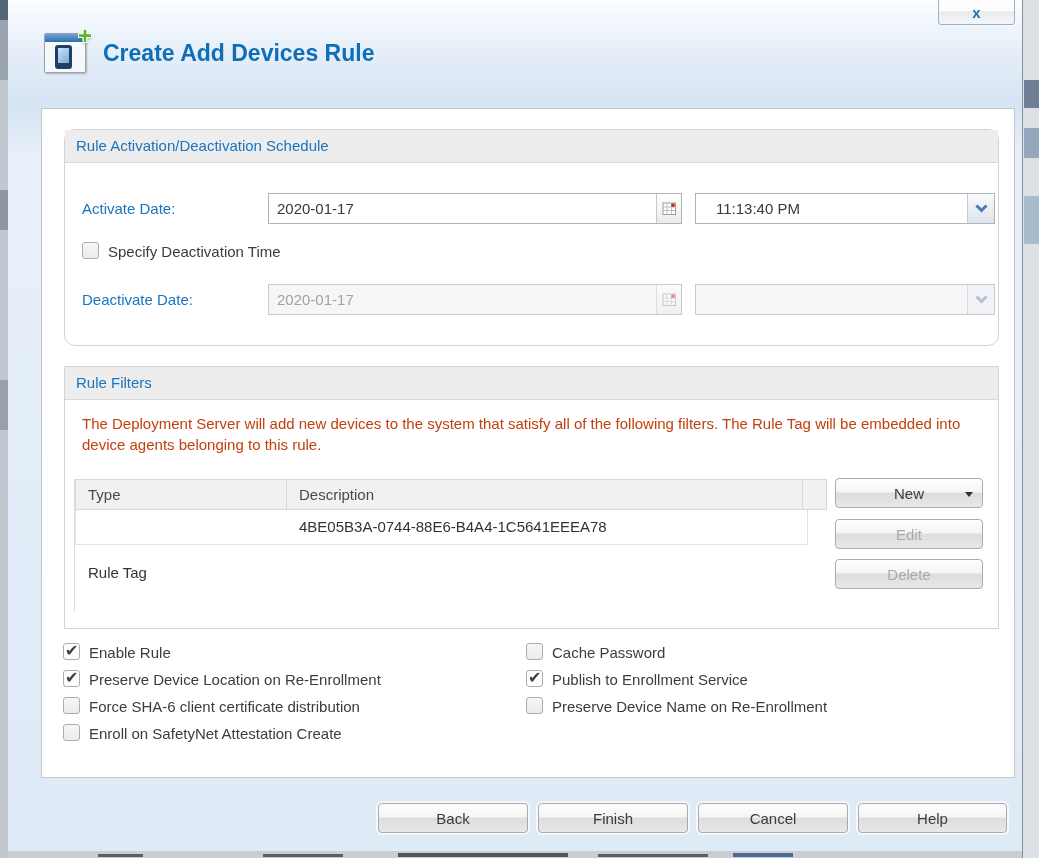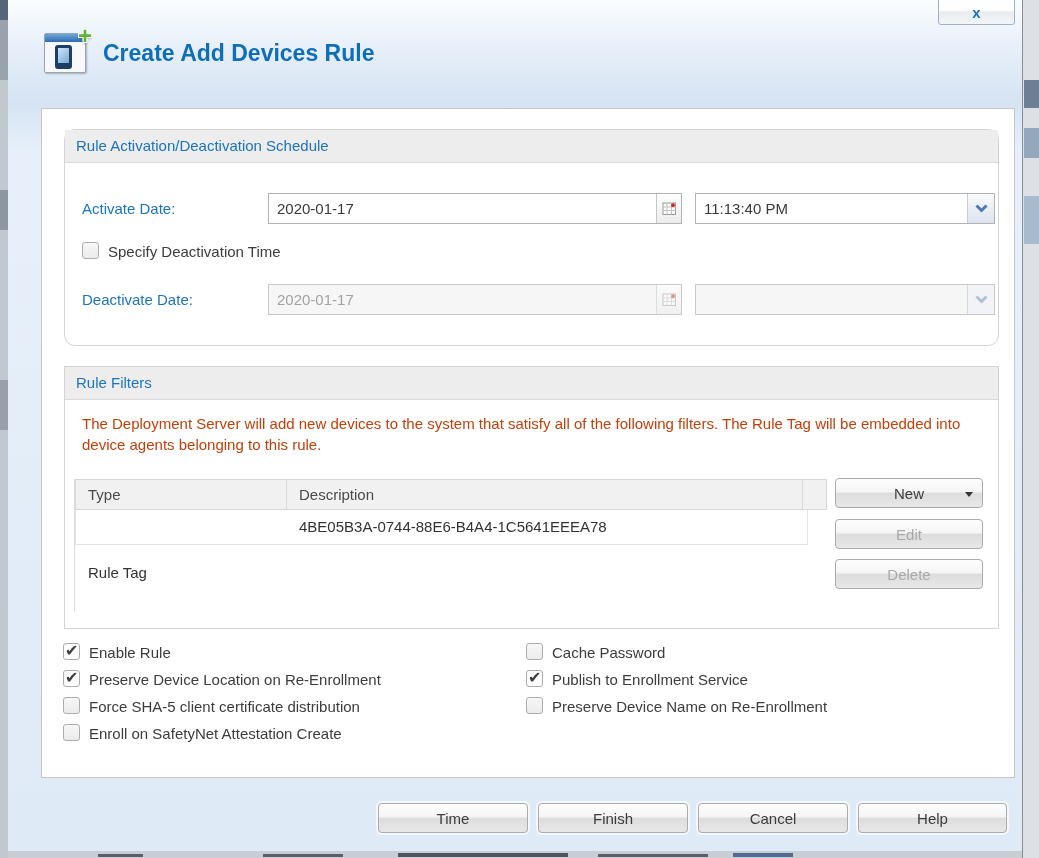--- a/index.html
+++ b/index.html
@@ -149,21 +149,21 @@
             <svg width="15" height="15" viewBox="0 0 15 15">
               <rect x="1" y="2" width="12.5" height="11.5" fill="#fff" stroke="#9a9a9a"></rect>
               <line x1="1" y1="6" x2="13.5" y2="6" stroke="#c0c0c0"></line>
               <line x1="1" y1="9.5" x2="13.5" y2="9.5" stroke="#c0c0c0"></line>
               <line x1="5" y1="2" x2="5" y2="13.5" stroke="#c0c0c0"></line>
               <line x1="9.5" y1="2" x2="9.5" y2="13.5" stroke="#c0c0c0"></line>
               <circle cx="11" cy="4.2" r="1.9" fill="#c92b1c"></circle>
             </svg>
           </button>
         </div>
-        <div class="tbwrap" style="left:630px;top:63px;width:300px;">
+        <div class="tbwrap" style="left:630px;top:63px;width:300px;padding-left:12px;">
           <input value="11:13:40 PM" style="">
           <button class="dd-btn">
             <svg width="13" height="9" viewBox="0 0 13 9">
               <path d="M1.5 1.5 L6.5 6.5 L11.5 1.5" fill="none" stroke="#4a7ab5" stroke-width="3"></path>
             </svg>
           </button>
         </div>
 
         <div class="cb" style="left:17px;top:112px;"></div>
         <div class="cb-label" style="left:43px;top:113px;">Specify Deactivation Time</div>
@@ -215,29 +215,29 @@
         <button class="btn side-btn disabled" style="top:152px;">Edit</button>
         <button class="btn side-btn disabled" style="top:192px;">Delete</button>
       </div>
     </div>
 
     <div class="cb checked" style="left:55px;top:643px;"></div>
     <div class="cb-label" style="left:81px;top:644px;">Enable Rule</div>
     <div class="cb checked" style="left:55px;top:670px;"></div>
     <div class="cb-label" style="left:81px;top:671px;">Preserve Device Location on Re-Enrollment</div>
     <div class="cb" style="left:55px;top:697px;"></div>
-    <div class="cb-label" style="left:81px;top:698px;">Force SHA-5 client certificate distribution</div>
+    <div class="cb-label" style="left:81px;top:698px;">Force SHA-6 client certificate distribution</div>
     <div class="cb" style="left:55px;top:724px;"></div>
     <div class="cb-label" style="left:81px;top:725px;">Enroll on SafetyNet Attestation Create</div>
 
     <div class="cb" style="left:518px;top:643px;"></div>
     <div class="cb-label" style="left:544px;top:644px;">Cache Password</div>
     <div class="cb checked" style="left:518px;top:670px;"></div>
     <div class="cb-label" style="left:544px;top:671px;">Publish to Enrollment Service</div>
     <div class="cb" style="left:518px;top:697px;"></div>
     <div class="cb-label" style="left:544px;top:698px;">Preserve Device Name on Re-Enrollment</div>
 
-    <button class="btn footer-btn" style="left:370px;">Time</button>
+    <button class="btn footer-btn" style="left:370px;">Back</button>
     <button class="btn footer-btn" style="left:530px;">Finish</button>
     <button class="btn footer-btn" style="left:690px;">Cancel</button>
     <button class="btn footer-btn" style="left:850px;width:149px;">Help</button>
   </div>
 </div>
 
 </body></html>

